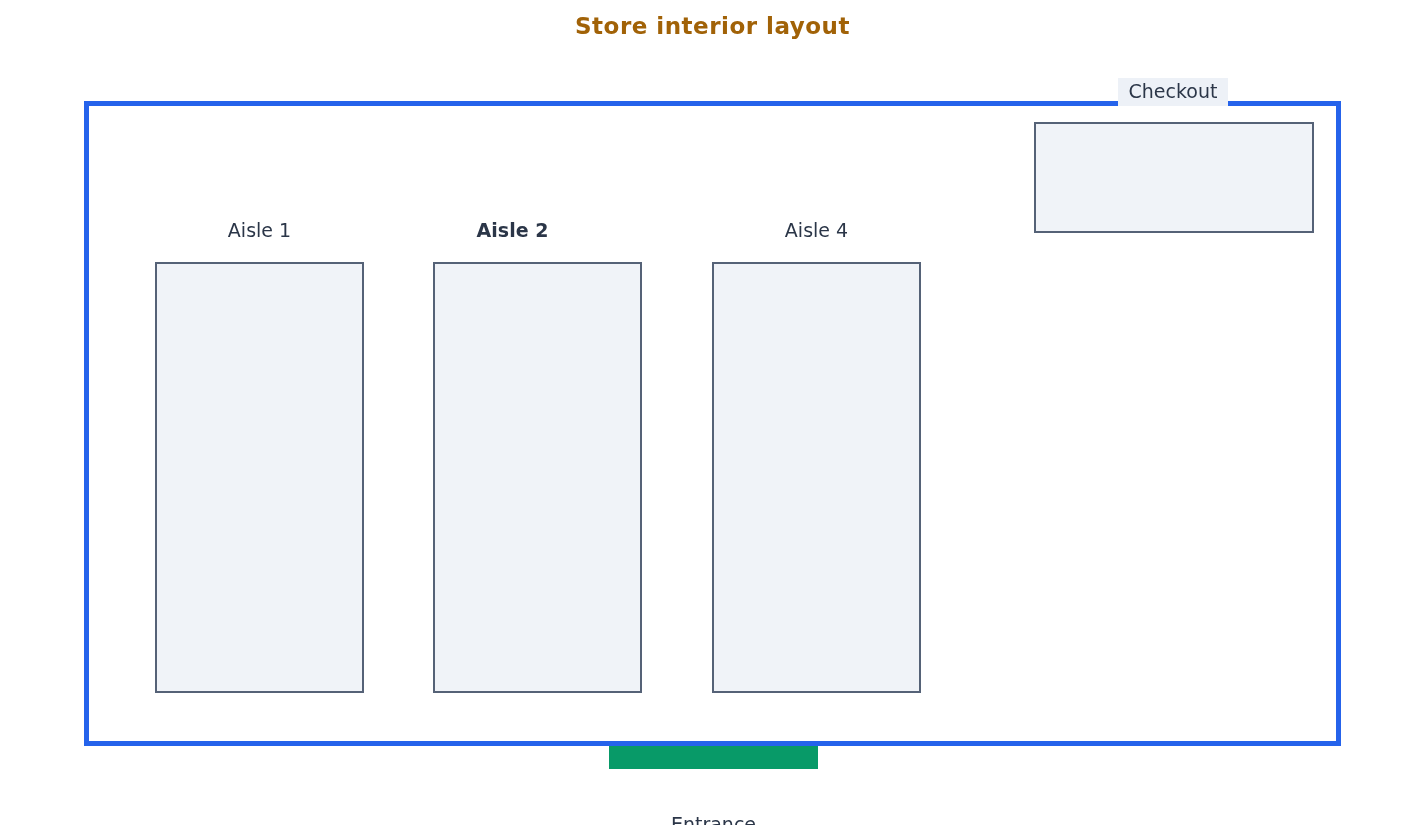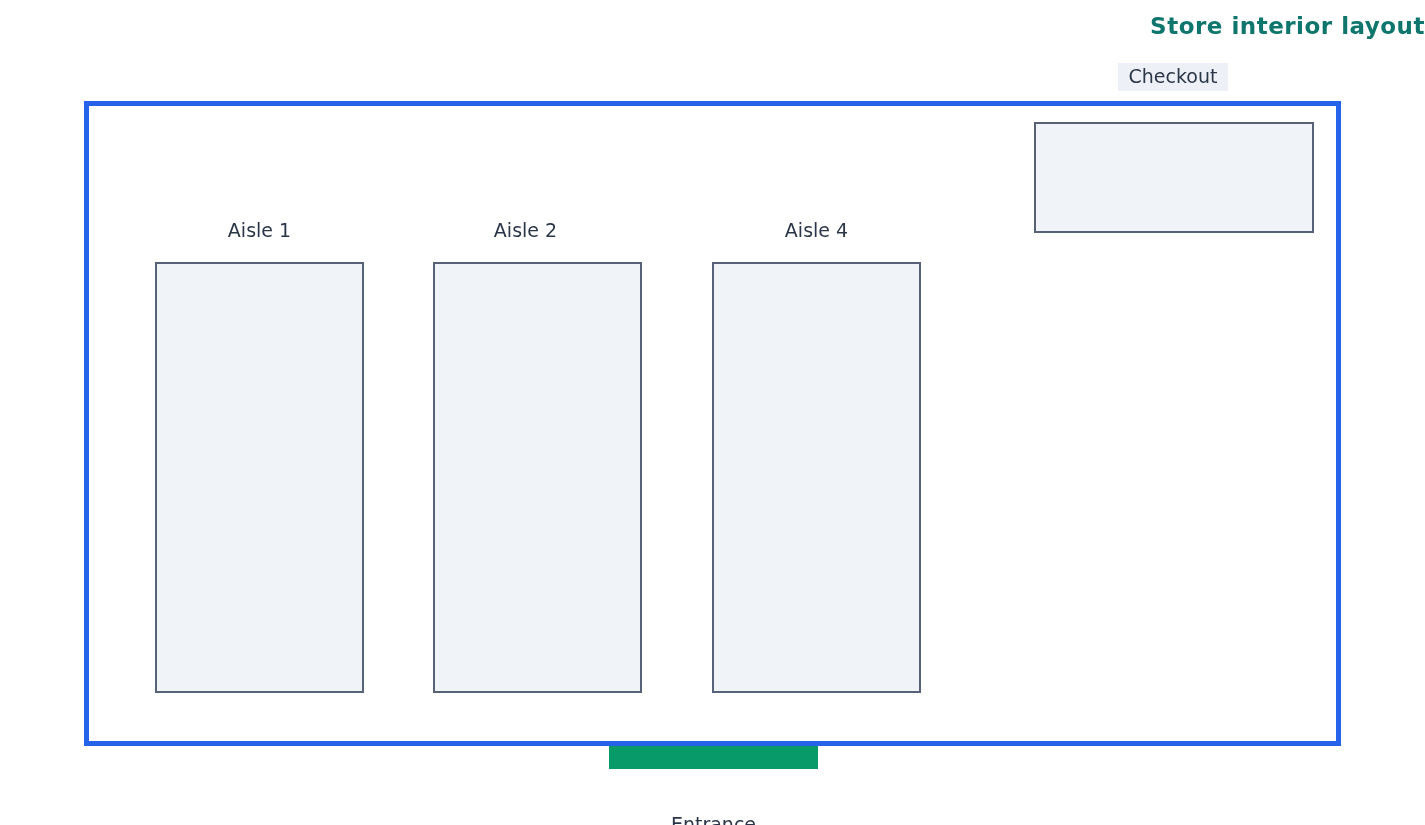--- a/index.html
+++ b/index.html
@@ -13,24 +13,24 @@
     width: 1425px;
     height: 825px;
     background: #ffffff;
     overflow: hidden;
   }
   .title {
     position: absolute;
     left: 0;
     top: 13px;
     width: 1425px;
-    text-align: right;
+    text-align: center;
     font-size: 23px;
     font-weight: bold;
-    color: #0f766e;
+    color: #a16207;
     letter-spacing: 0.5px;
   }
   .store-outline {
     position: absolute;
     left: 84px;
     top: 101px;
     width: 1257px;
     height: 645px;
     border: 5px solid #2563eb;
     box-sizing: border-box;
@@ -39,21 +39,21 @@
   }
   .zone-label {
     position: absolute;
     text-align: center;
     font-size: 19px;
     color: #2b3648;
     z-index: 3;
   }
   .checkout-label {
     left: 1118px;
-    top: 63px;
+    top: 78px;
     width: 110px;
     height: 28px;
     background: #edf1f7;
     padding-top: 2px;
     box-sizing: border-box;
   }
   .shelf {
     position: absolute;
     background: #f0f3f8;
     border: 2px solid #556277;
@@ -72,21 +72,21 @@
     height: 431px;
   }
   .aisle-1 { left: 155px; }
   .aisle-2 { left: 433px; }
   .aisle-3 { left: 712px; }
   .aisle-label {
     top: 219px;
     width: 209px;
   }
   .aisle-label-1 { left: 155px; }
-  .aisle-label-2 { left: 421px; }
+  .aisle-label-2 { left: 408px; font-weight: bold; }
   .aisle-label-3 { left: 712px; }
   .entrance-rect {
     position: absolute;
     left: 609px;
     top: 746px;
     width: 209px;
     height: 23px;
     background: #089a68;
     z-index: 2;
   }

